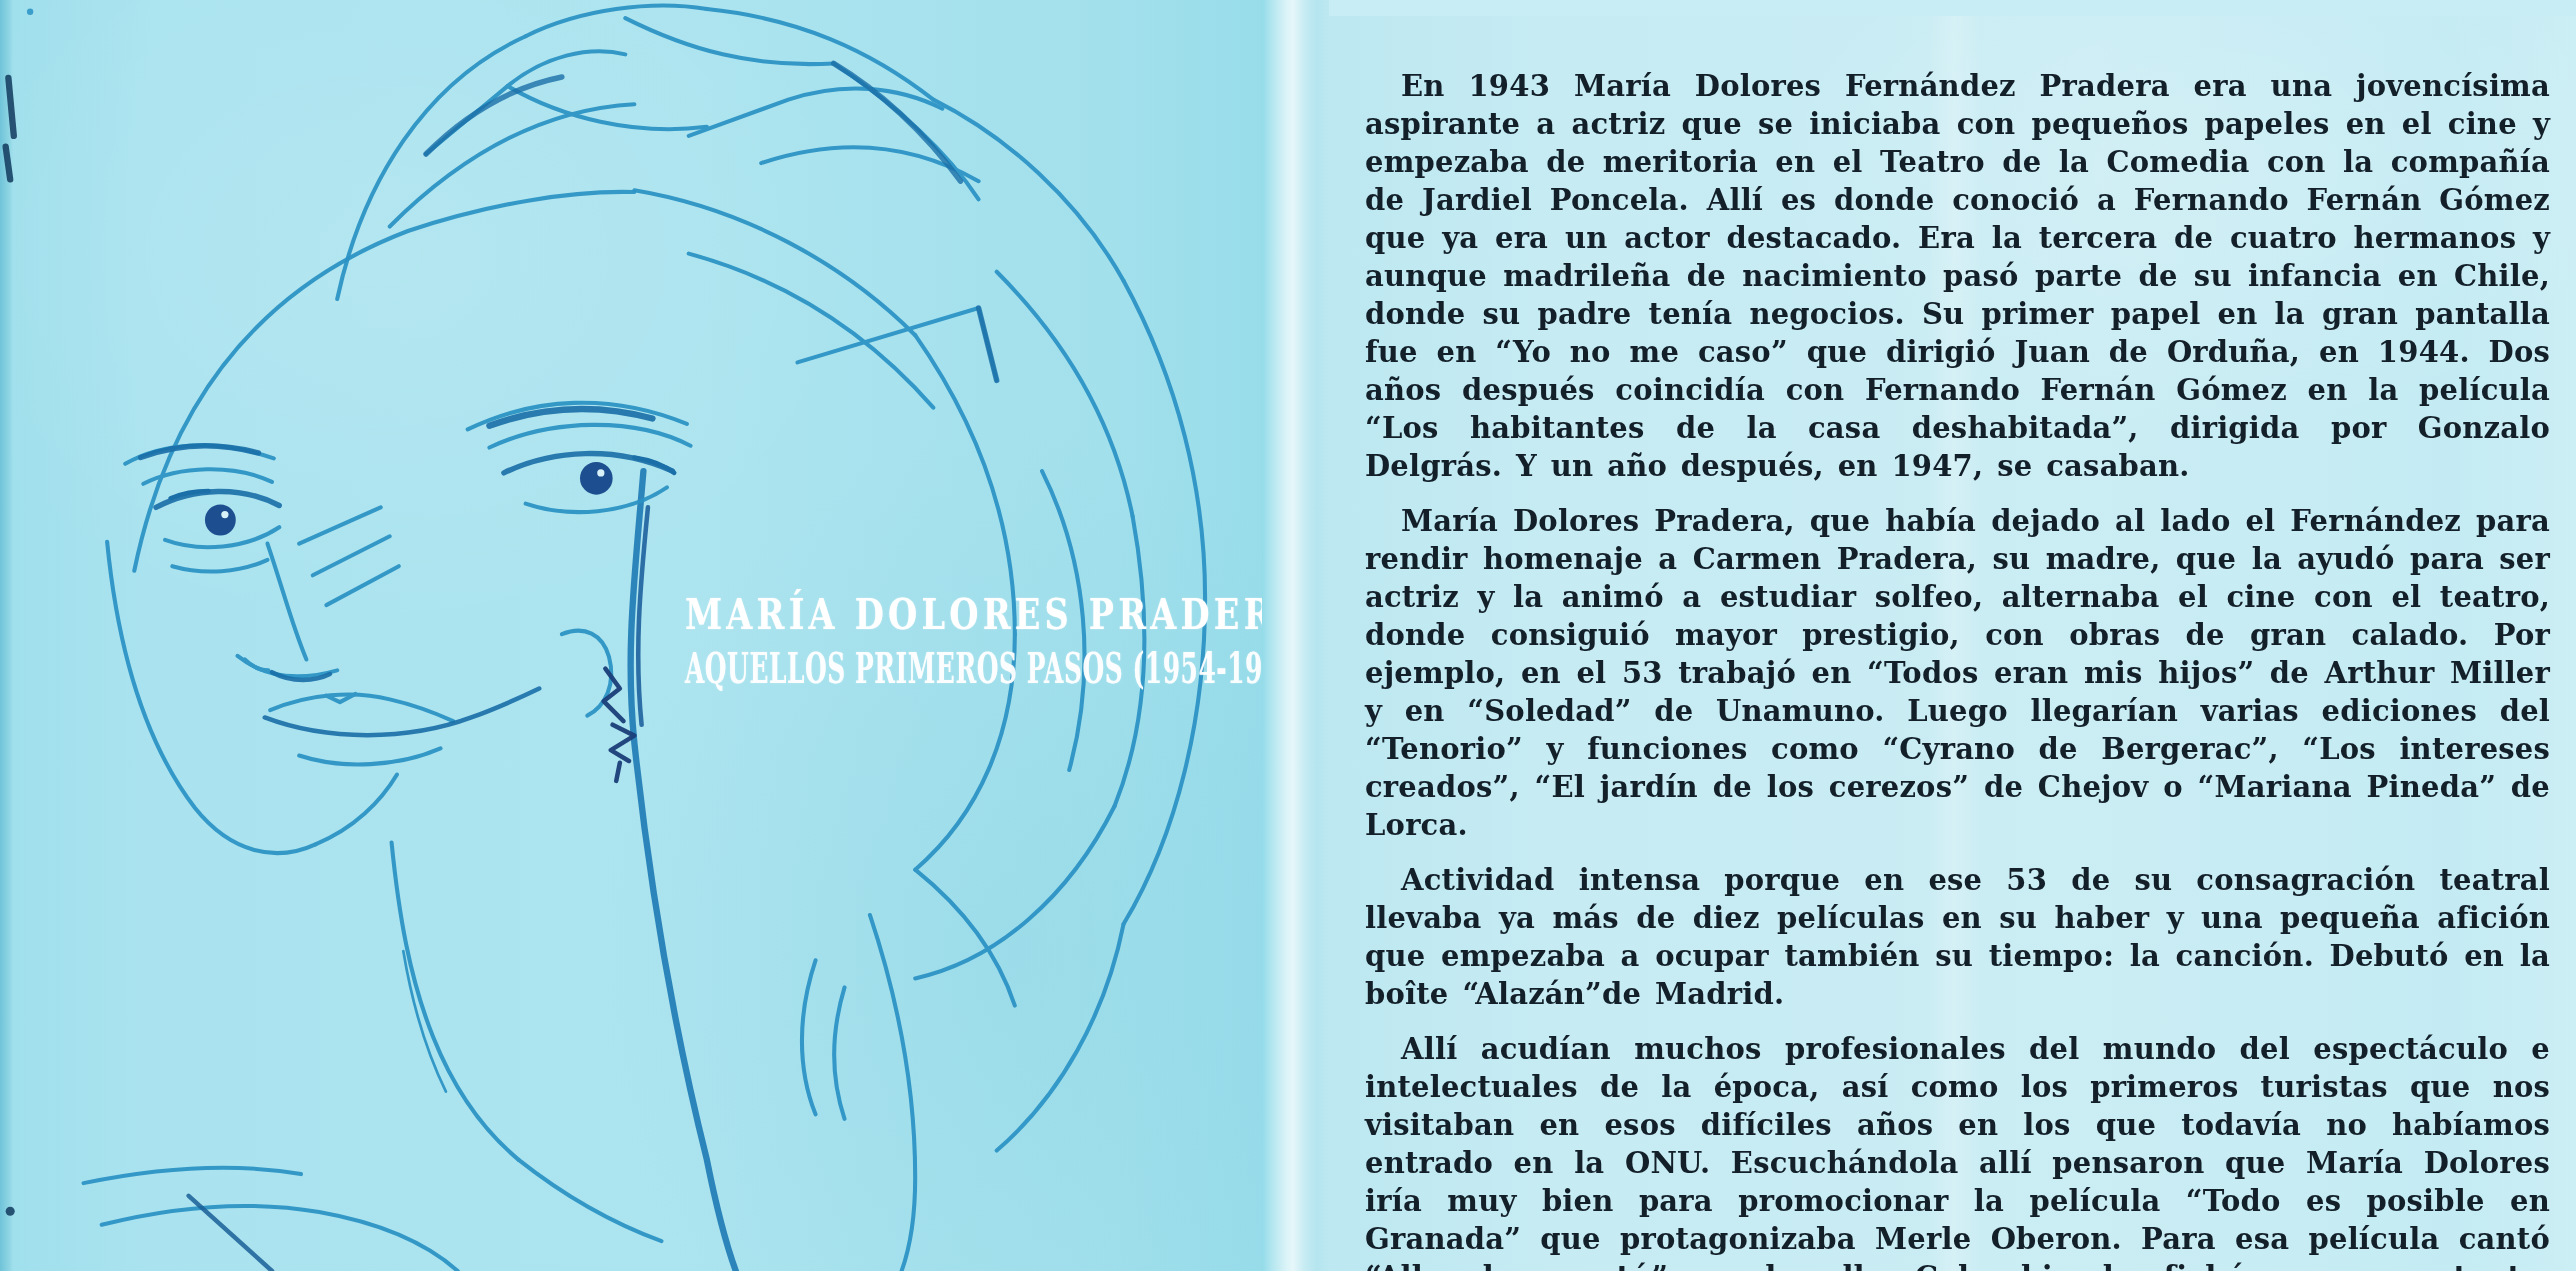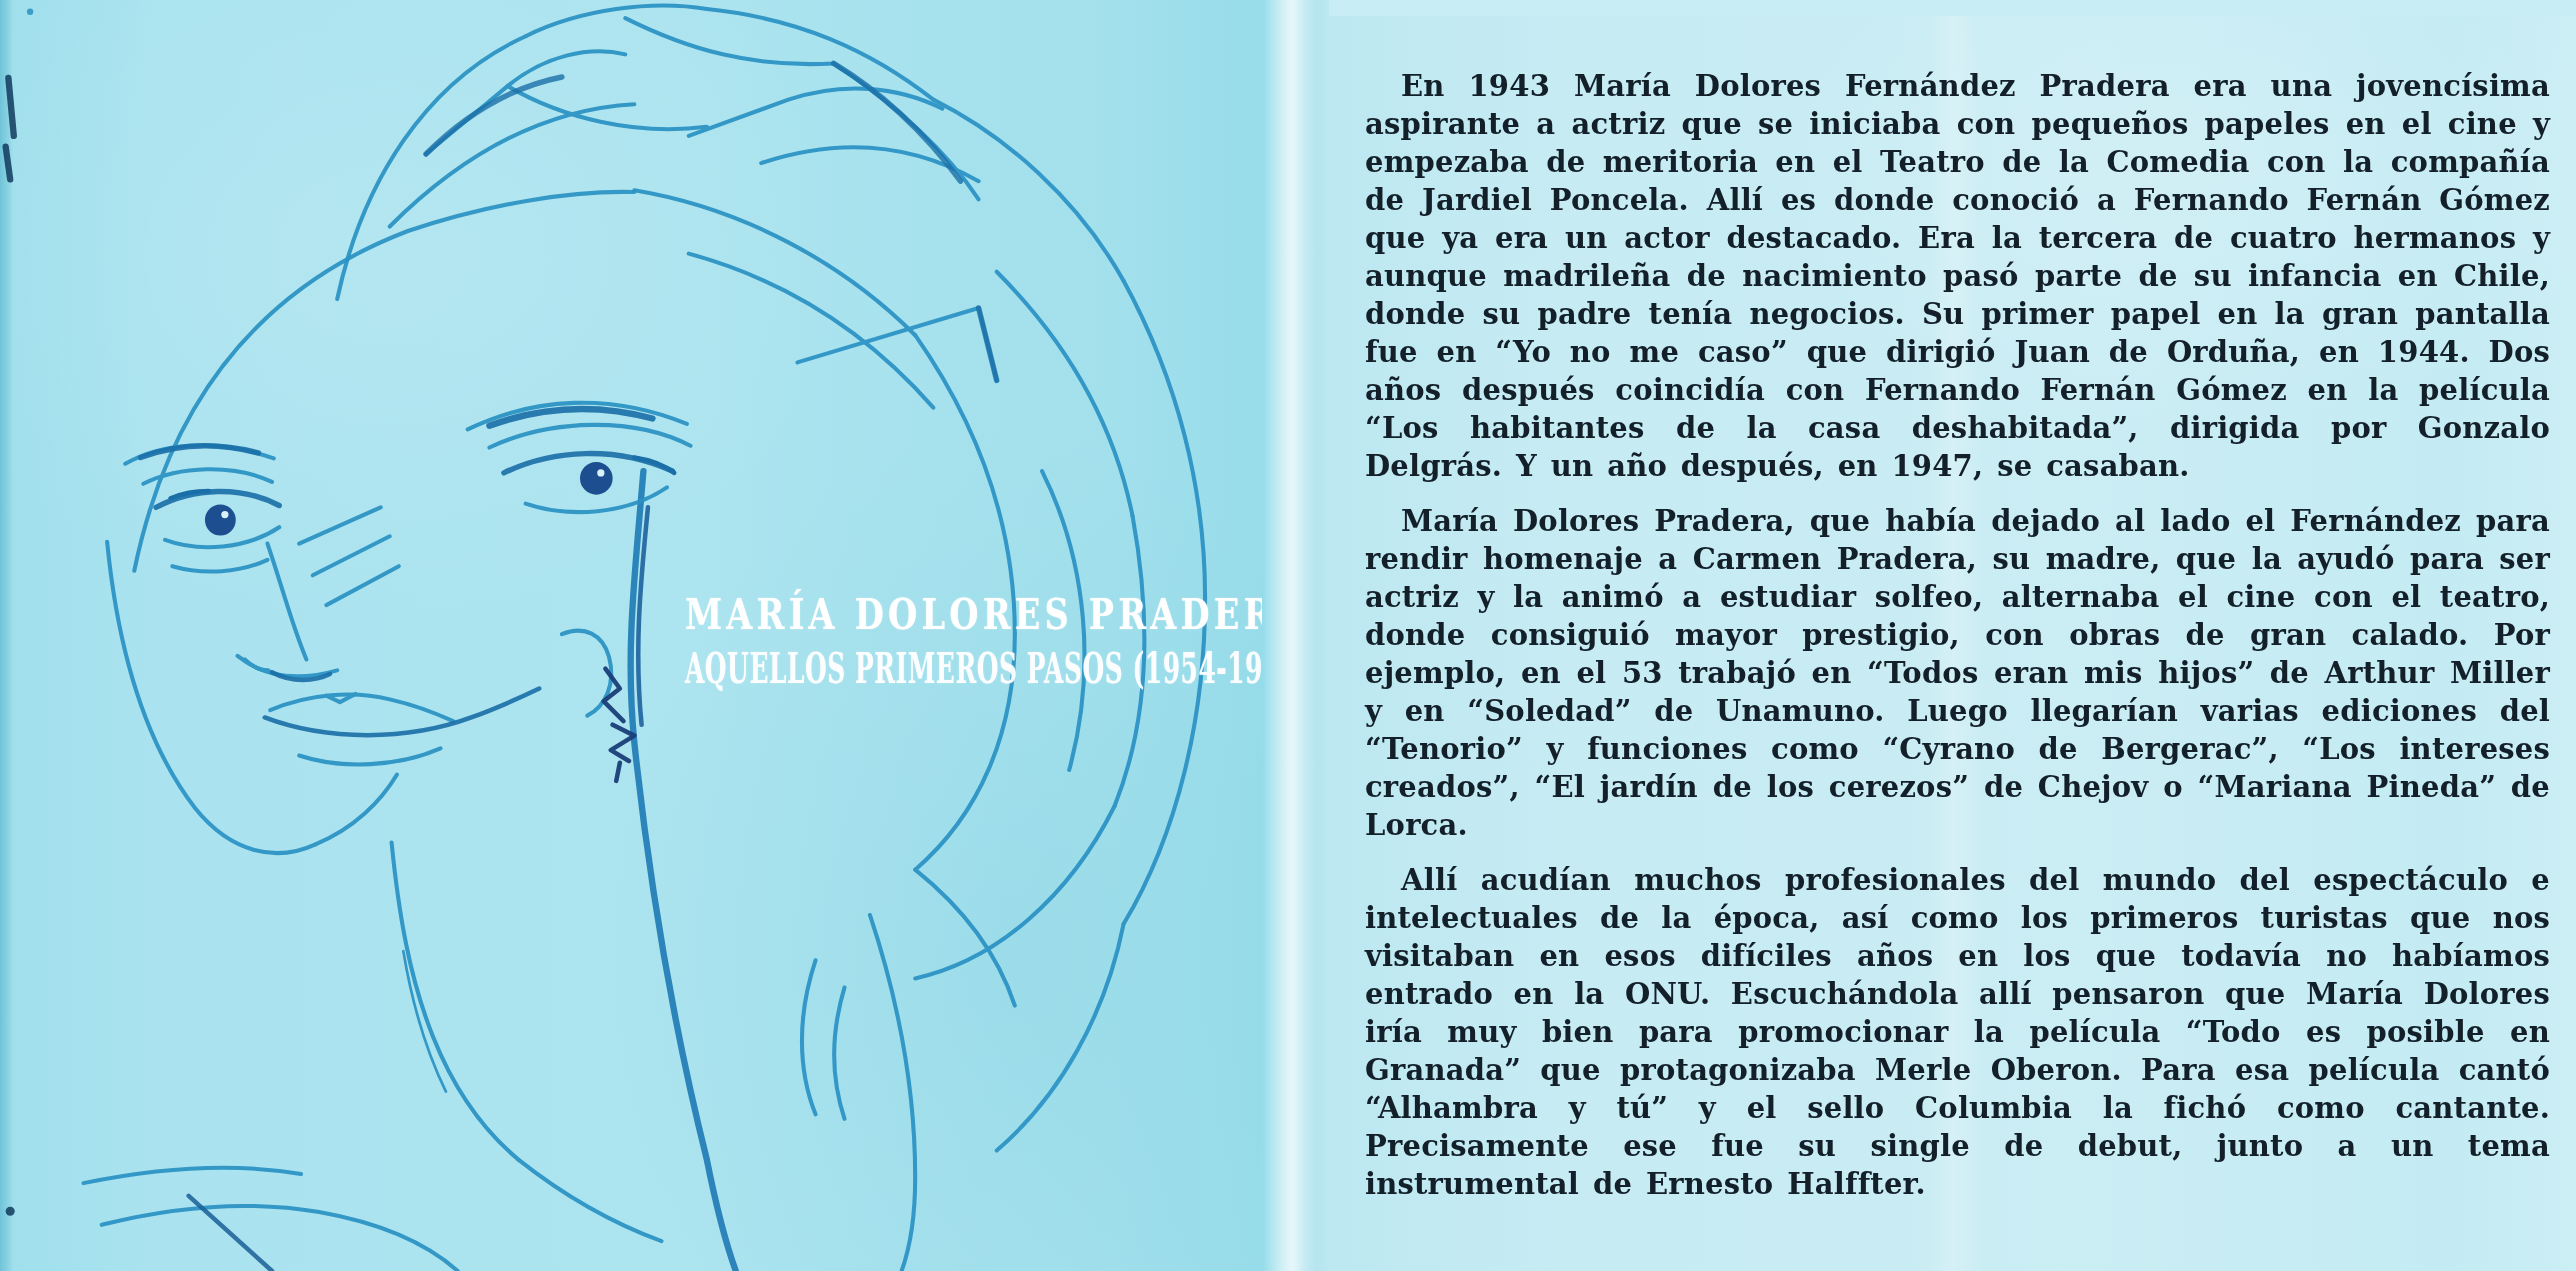--- a/index.html
+++ b/index.html
@@ -223,19 +223,20 @@
     </div>
   </div>
 
   <div class="gutter"></div>
 
   <div class="page-right">
     <div class="sheen"></div>
     <div class="body-text">
       <p>En 1943 María Dolores Fernández Pradera era una jovencísima aspirante a actriz que se iniciaba con pequeños papeles en el cine y empezaba de meritoria en el Teatro de la Comedia con la compañía de Jardiel Poncela. Allí es donde conoció a Fernando Fernán Gómez que ya era un actor destacado. Era la tercera de cuatro hermanos y aunque madrileña de nacimiento pasó parte de su infancia en Chile, donde su padre tenía negocios. Su primer papel en la gran pantalla fue en “Yo no me caso” que dirigió Juan de Orduña, en 1944. Dos años después coincidía con Fernando Fernán Gómez en la película “Los habitantes de la casa deshabitada”, dirigida por Gonzalo Delgrás. Y un año después, en 1947, se casaban.</p>
       <p>María Dolores Pradera, que había dejado al lado el Fernández para rendir homenaje a Carmen Pradera, su madre, que la ayudó para ser actriz y la animó a estudiar solfeo, alternaba el cine con el teatro, donde consiguió mayor prestigio, con obras de gran calado. Por ejemplo, en el 53 trabajó en “Todos eran mis hijos” de Arthur Miller y en “Soledad” de Unamuno. Luego llegarían varias ediciones del “Tenorio” y funciones como “Cyrano de Bergerac”, “Los intereses creados”, “El jardín de los cerezos” de Chejov o “Mariana Pineda” de Lorca.</p>
+      <p>Actividad intensa porque en ese 53 de su consagración teatral llevaba ya más de diez películas en su haber y una pequeña afición que empezaba a ocupar también su tiempo: la canción. Debutó en la boîte “Alazán”de Madrid.</p>
       <p>Allí acudían muchos profesionales del mundo del espectáculo e intelectuales de la época, así como los primeros turistas que nos visitaban en esos difíciles años en los que todavía no habíamos entrado en la ONU. Escuchándola allí pensaron que María Dolores iría muy bien para promocionar la película “Todo es posible en Granada” que protagonizaba Merle Oberon. Para esa película cantó “Alhambra y tú” y el sello Columbia la fichó como cantante. Precisamente ese fue su single de debut, junto a un tema instrumental de Ernesto Halffter.</p>
 
     </div>
   </div>
 
 </div>
 
 
 </body></html>

